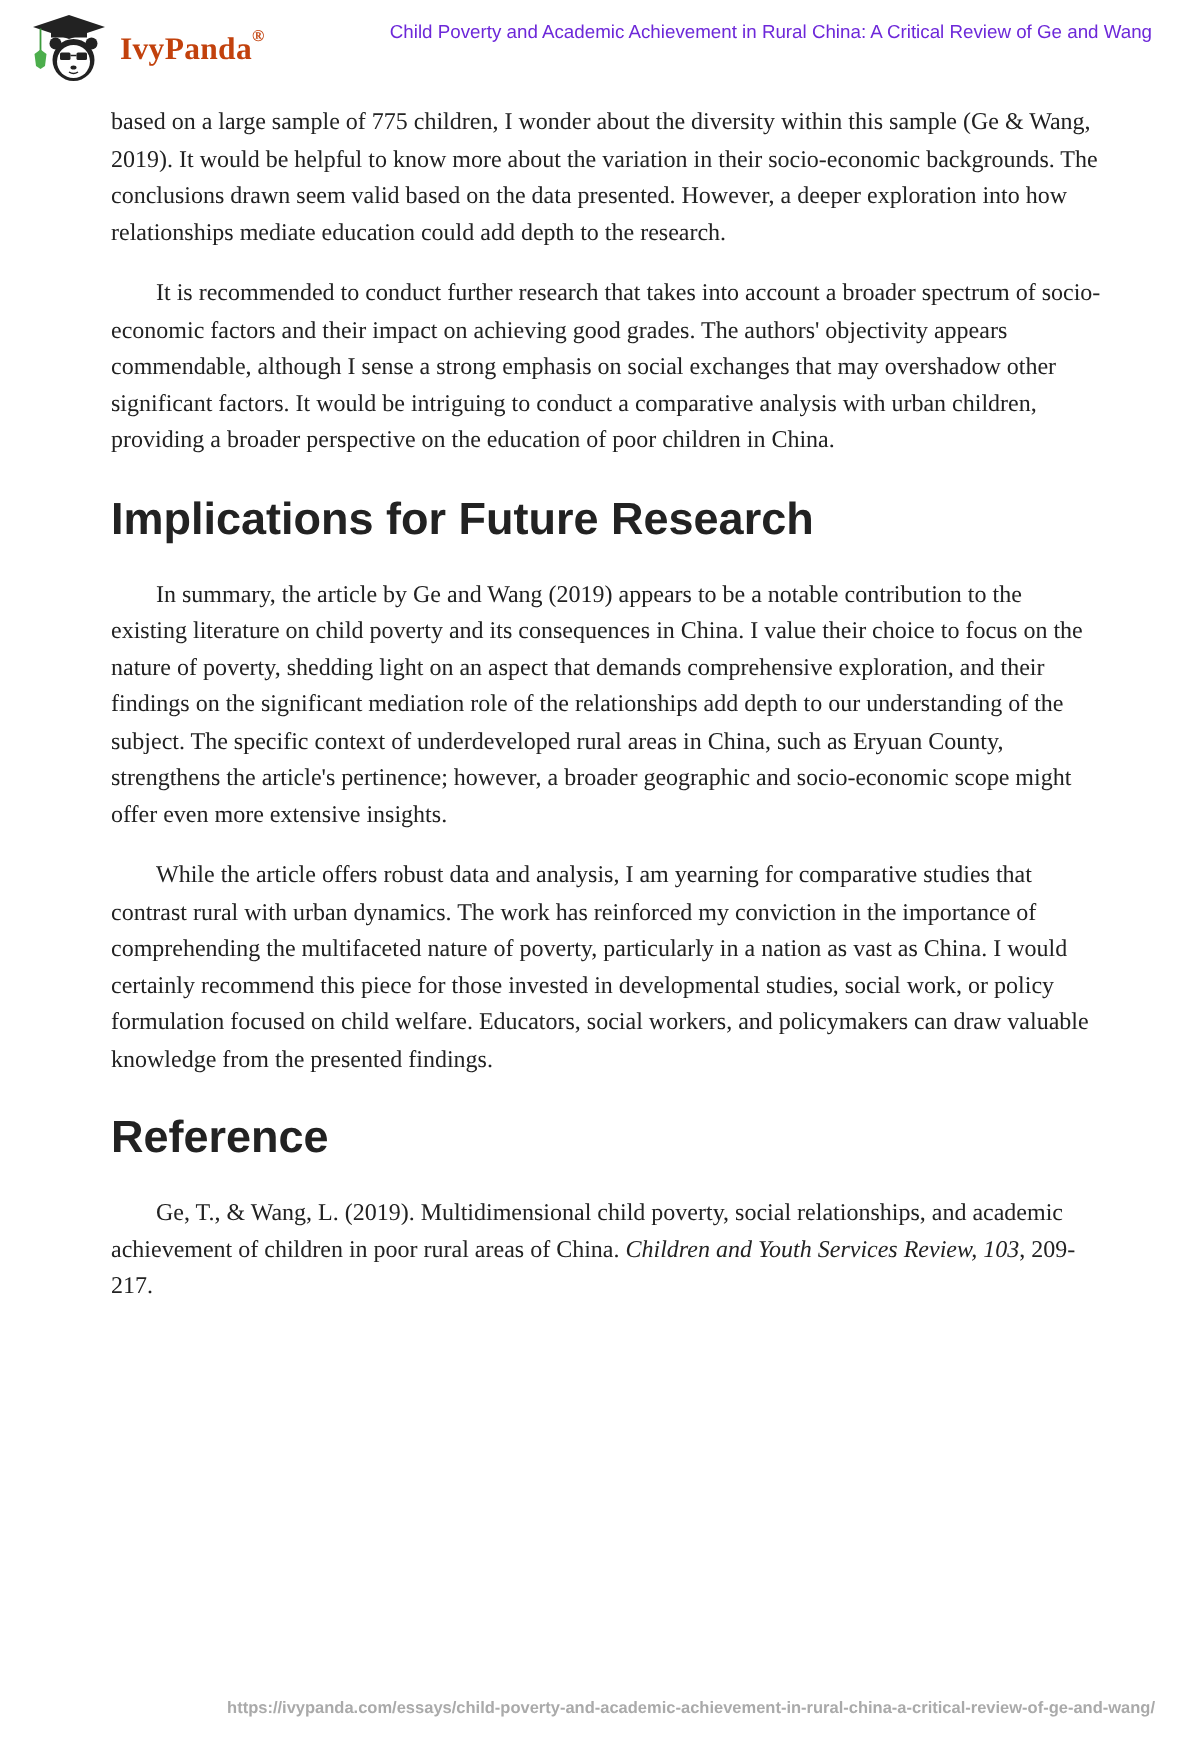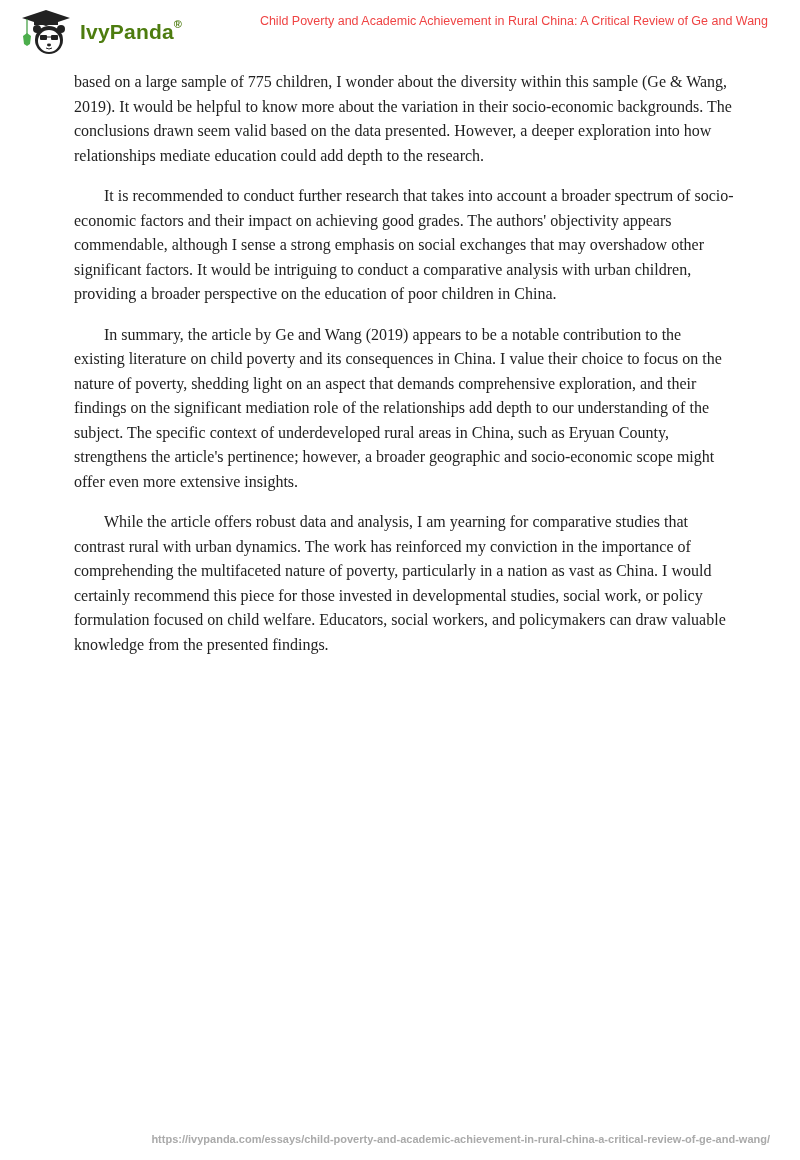--- a/index.html
+++ b/index.html
@@ -1,22 +1,22 @@
 <!DOCTYPE html>
 <html><head>
   <meta charset="utf-8">
   <style>
     html, body { margin: 0; padding: 0; background: #ffffff; }
     body { width: 800px; height: 1160px; position: relative; overflow: hidden; font-family: "Liberation Sans", sans-serif; color: #222; }
     .header { position: absolute; top: 0; left: 0; width: 800px; height: 60px; }
     .logo { position: absolute; left: 18px; top: 8px; display: flex; align-items: center; }
     .logo svg { width: 56px; height: 48px; }
-    .logo-text { font-family: Liberation Sans, sans-serif; font-weight: bold; font-size: 21px; color: #4d7c0f; margin-left: 6px; letter-spacing: 0.2px; }
+    .logo-text { font-family: Liberation Serif, serif; font-weight: bold; font-size: 21px; color: #c2410c; margin-left: 6px; letter-spacing: 0.2px; }
     .logo-text sup { font-size: 11px; vertical-align: top; position: relative; top: -2px; }
-    .header-title { position: absolute; right: 32px; top: 14px; font-size: 12.5px; color: #ef4444; white-space: nowrap; }
+    .header-title { position: absolute; right: 32px; top: 14px; font-size: 12.5px; color: #6d28d9; white-space: nowrap; }
     .content { position: absolute; left: 74px; top: 70px; width: 660px; }
     p { margin: 0 0 16px 0; font-size: 16px; line-height: 24.5px; color: #222; font-family: Liberation Serif, serif; }
     p.indent { text-indent: 30px; }
     h2 { font-size: 30px; font-weight: bold; color: #222; margin: 22px 0 20px 0; line-height: 36px; }
     .footer-url { position: absolute; right: 30px; top: 1133px; font-size: 11px; color: #aaa; white-space: nowrap; font-weight: bold; }
     i { font-style: italic; }
   </style>
 </head>
 <body>
 
@@ -45,18 +45,21 @@
     </svg>
     <span class="logo-text"><span>IvyPanda</span><sup>®</sup></span>
   </div>
   <div class="header-title">Child Poverty and Academic Achievement in Rural China: A Critical Review of Ge and Wang</div>
 </div>
 
 <div class="content">
   <p>based on a large sample of 775 children, I wonder about the diversity within this sample (Ge &amp; Wang, 2019). It would be helpful to know more about the variation in their socio-economic backgrounds. The conclusions drawn seem valid based on the data presented. However, a deeper exploration into how relationships mediate education could add depth to the research.</p>
   <p class="indent">It is recommended to conduct further research that takes into account a broader spectrum of socio-economic factors and their impact on achieving good grades. The authors' objectivity appears commendable, although I sense a strong emphasis on social exchanges that may overshadow other significant factors. It would be intriguing to conduct a comparative analysis with urban children, providing a broader perspective on the education of poor children in China.</p>
 
+  <h2>Implications for Future Research</h2>
   <p class="indent">In summary, the article by Ge and Wang (2019) appears to be a notable contribution to the existing literature on child poverty and its consequences in China. I value their choice to focus on the nature of poverty, shedding light on an aspect that demands comprehensive exploration, and their findings on the significant mediation role of the relationships add depth to our understanding of the subject. The specific context of underdeveloped rural areas in China, such as Eryuan County, strengthens the article's pertinence; however, a broader geographic and socio-economic scope might offer even more extensive insights.</p>
   <p class="indent">While the article offers robust data and analysis, I am yearning for comparative studies that contrast rural with urban dynamics. The work has reinforced my conviction in the importance of comprehending the multifaceted nature of poverty, particularly in a nation as vast as China. I would certainly recommend this piece for those invested in developmental studies, social work, or policy formulation focused on child welfare. Educators, social workers, and policymakers can draw valuable knowledge from the presented findings.</p>
 
+  <h2>Reference</h2>
+  <p class="indent"><span>Ge, T., &amp; Wang, L. (2019). Multidimensional child poverty, social relationships, and academic achievement of children in poor rural areas of China. </span><i>Children and Youth Services Review, </i><i>103</i><span>, 209-217.</span></p>
 </div>
 
 <div class="footer-url">https://ivypanda.com/essays/child-poverty-and-academic-achievement-in-rural-china-a-critical-review-of-ge-and-wang/</div>
 
 </body></html>

